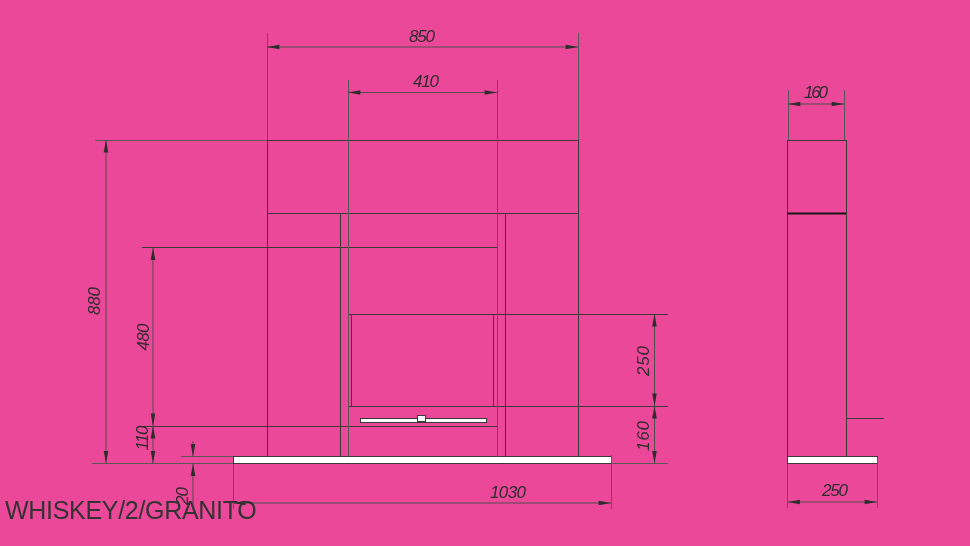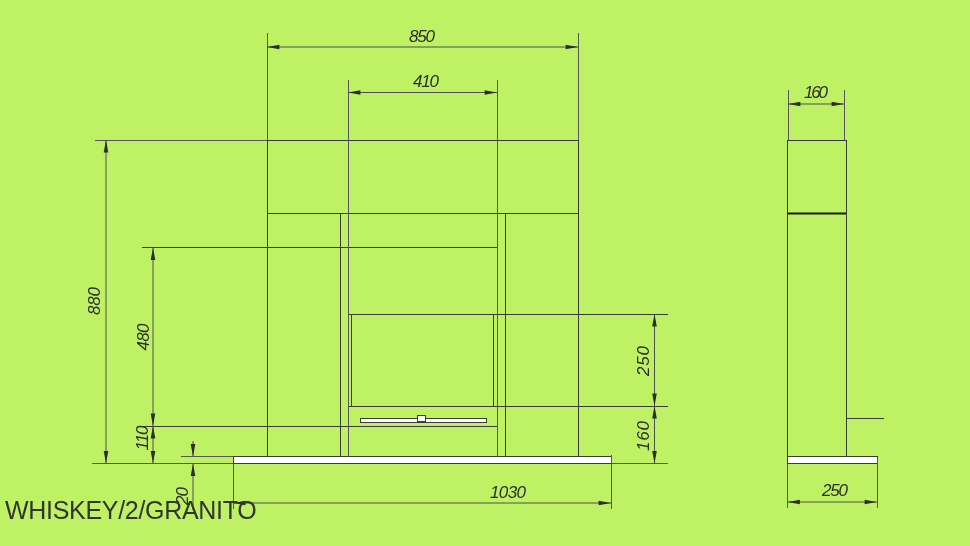--- a/index.html
+++ b/index.html
@@ -1,19 +1,19 @@
 <!DOCTYPE html>
 <html><head>
 <meta charset="utf-8">
 <style>
   html,body{margin:0;padding:0;background:#ffffff;}
   #canvas{
     position:relative;
     width:970px;height:546px;
-    background:#bef264;
+    background:#ec4899;
     overflow:hidden;
     font-family:"Liberation Sans", sans-serif;
   }
   svg{display:block;}
   .outline{stroke:#3a3a3a;stroke-width:1;fill:none;}
   .outline-bold{stroke:#161616;stroke-width:2;fill:none;}
   .thin{stroke:#585858;stroke-width:1;fill:none;}
   .dimline{stroke:#4f4f4f;stroke-width:1;fill:none;}
   .dim-label{
     font-family:"Liberation Sans", sans-serif;

